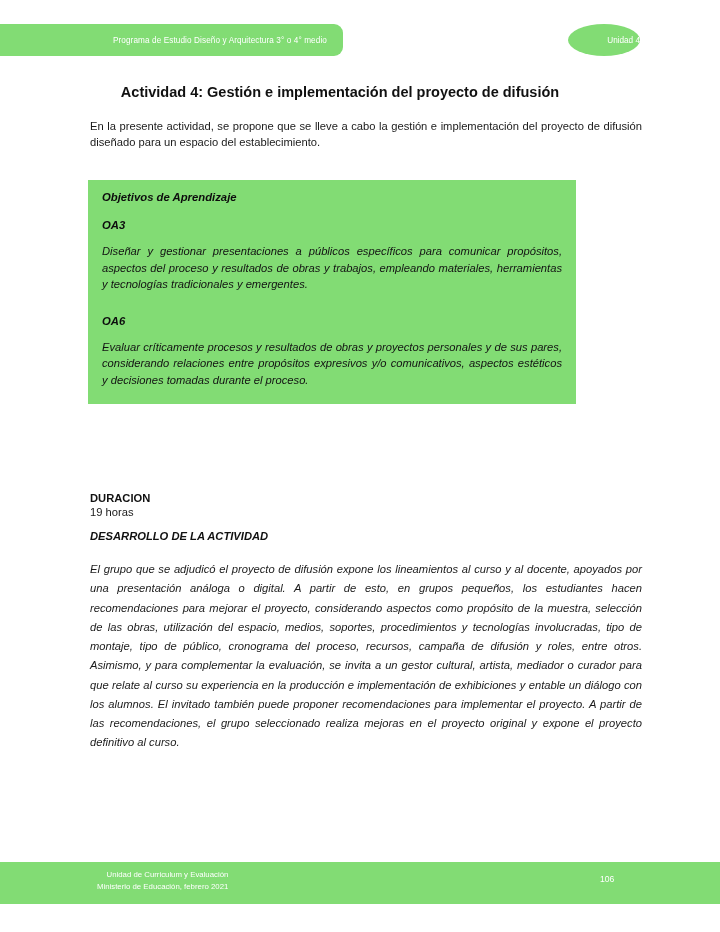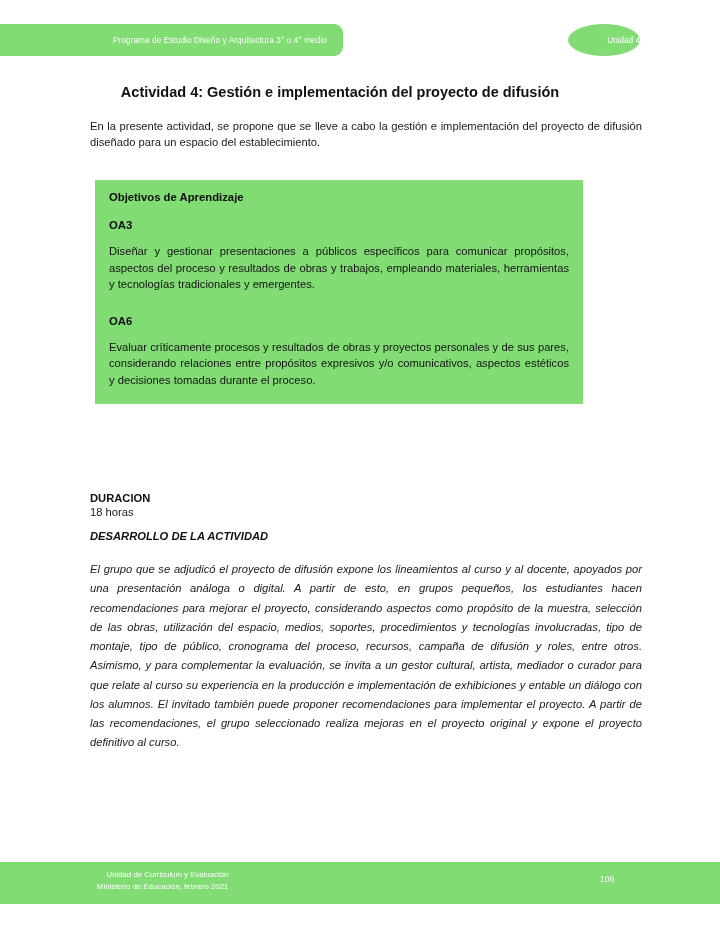--- a/index.html
+++ b/index.html
@@ -95,26 +95,27 @@
     font-size: 11.2px;
     line-height: 1.45;
     text-align: justify;
     margin: 0;
     color: #1a1a1a;
   }
 
   
   .oa-box {
     position: absolute;
-    left: 95px;
+    left: 88px;
     top: 180px;
     width: 488px;
     background: #82DC74;
     box-sizing: border-box;
     padding: 11px 14px 16px 14px;
+    font-style: italic;
   }
   .oa-box-title {
     font-size: 11.3px;
     font-weight: bold;
     color: #0d0d0d;
     margin: 0 0 16px 0;
   }
   .oa-code {
     font-size: 11.3px;
     font-weight: bold;
@@ -237,21 +238,21 @@
     <p class="oa-code">OA3</p>
     <p class="oa-text">Diseñar y gestionar presentaciones a públicos específicos para comunicar propósitos, aspectos del proceso y resultados de obras y trabajos, empleando materiales, herramientas y tecnologías tradicionales y emergentes.</p>
 
     <p class="oa-code">OA6</p>
     <p class="oa-text last">Evaluar críticamente procesos y resultados de obras y proyectos personales y de sus pares, considerando relaciones entre propósitos expresivos y/o comunicativos, aspectos estéticos y decisiones tomadas durante el proceso.</p>
   </div>
 
 
   <div class="duracion-block">
     <p class="section-head">DURACION</p>
-    <p class="duracion-value">18 horas</p>
+    <p class="duracion-value">19 horas</p>
   </div>
 
   <div class="desarrollo-block">
     <p class="section-head">DESARROLLO DE LA ACTIVIDAD</p>
     <p class="desarrollo-par">El grupo que se adjudicó el proyecto de difusión expone los lineamientos al curso y al docente, apoyados por una presentación análoga o digital. A partir de esto, en grupos pequeños, los estudiantes hacen recomendaciones para mejorar el proyecto, considerando aspectos como propósito de la muestra, selección de las obras, utilización del espacio, medios, soportes, procedimientos y tecnologías involucradas, tipo de montaje, tipo de público, cronograma del proceso, recursos, campaña de difusión y roles, entre otros. Asimismo, y para complementar la evaluación, se invita a un gestor cultural, artista, mediador o curador para que relate al curso su experiencia en la producción e implementación de exhibiciones y entable un diálogo con los alumnos. El invitado también puede proponer recomendaciones para implementar el proyecto. A partir de las recomendaciones, el grupo seleccionado realiza mejoras en el proyecto original y expone el proyecto definitivo al curso.</p>
   </div>
 
   <div class="footer-bar"></div>
   <div class="footer-left">
     <span class="footer-line">Unidad de Curriculum y Evaluación</span>

